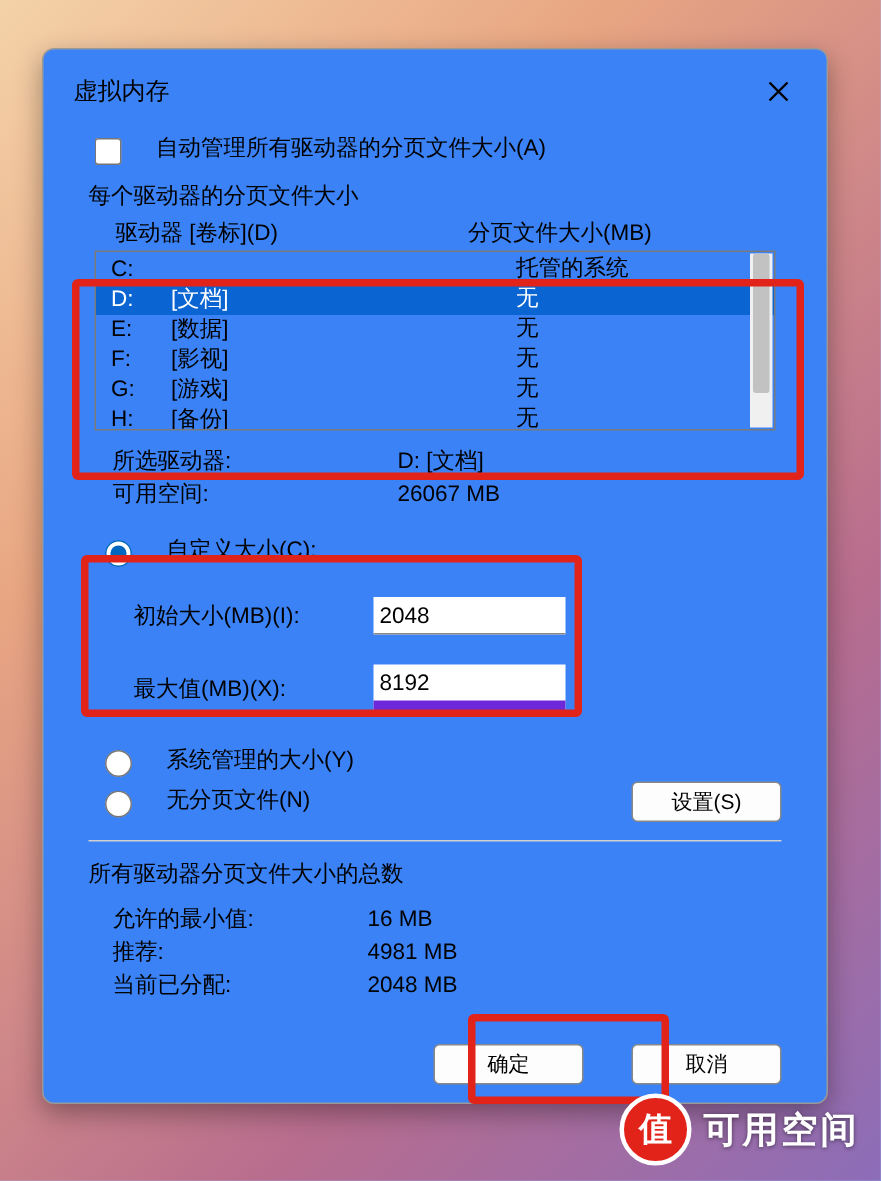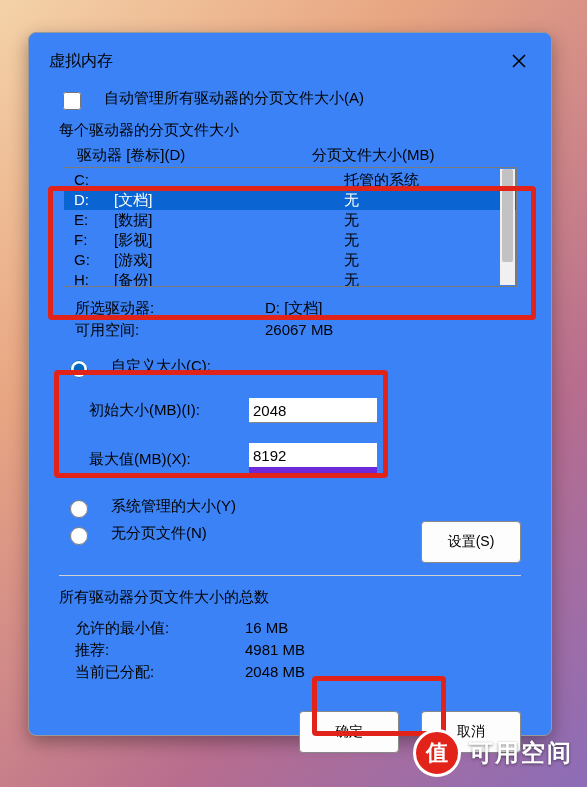--- a/index.html
+++ b/index.html
@@ -90,21 +90,21 @@
     padding-top: 2px;
   }
   .drive-row {
     display: flex;
     padding: 0 10px;
     line-height: 20px;
     font-size: 15px;
   }
   .drive-row .dcol1 { flex: 0 0 40px; }
   .drive-row .dcol2 { flex: 0 0 230px; }
-  .drive-row .dcol3 { flex: 1; }
+  .drive-row .dcol3 { flex: 1; font-family: Liberation Mono, monospace; }
   .drive-row.selected {
     background: #0a64d2;
     color: #fff;
   }
   .scroll-track {
     position: absolute;
     right: 1px;
     top: 1px;
     bottom: 1px;
     width: 15px;
@@ -152,41 +152,41 @@
     border-bottom: 8px solid #6d28d9;
   }
   .set-row {
     display: flex;
     justify-content: flex-end;
     margin-top: -30px;
     margin-bottom: 10px;
   }
   .btn {
     min-width: 100px;
-    height: 42px;
+    height: 27px;
     border: 1px solid #888;
     border-radius: 4px;
     background: #fdfdfd;
     font-size: 14px;
     font-family: inherit;
     cursor: pointer;
     padding: 0 18px;
   }
   .divider {
     height: 1px;
     background: #d0d0d0;
     margin: 12px 0;
   }
   .summary-block {
     margin-top: 8px;
   }
   .summary-block .info-row .ilabel { flex: 0 0 170px; margin-left: 16px; }
   .footer {
     display: flex;
-    gap: 22px;
+    gap: 32px;
     justify-content: flex-end;
     margin-top: 28px;
     position: relative;
   }
   .watermark {
     position: absolute;
     right: 0;
     bottom: 0;
     display: flex;
     align-items: center;

